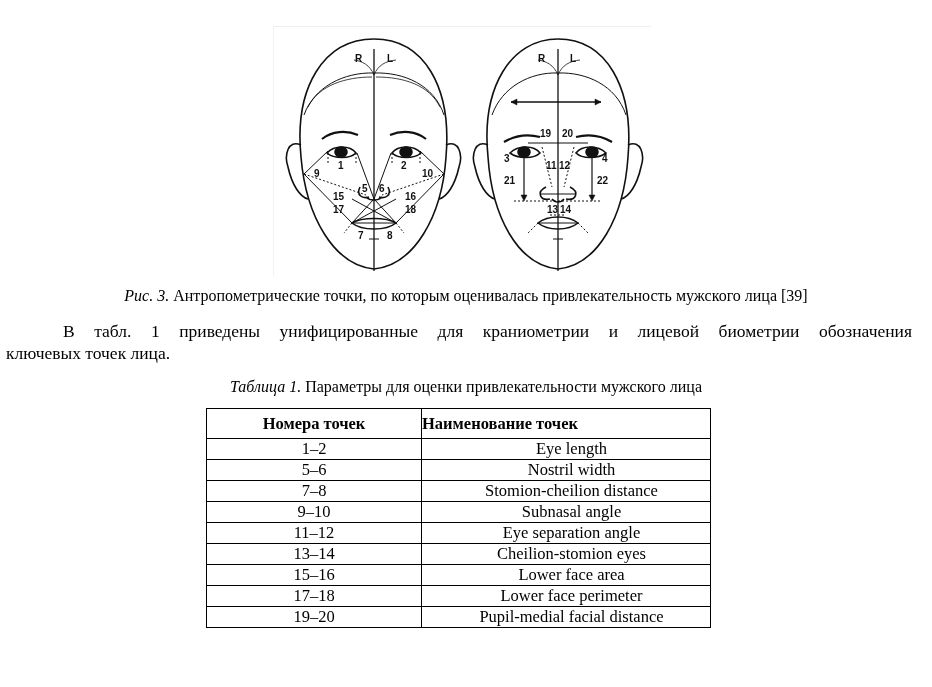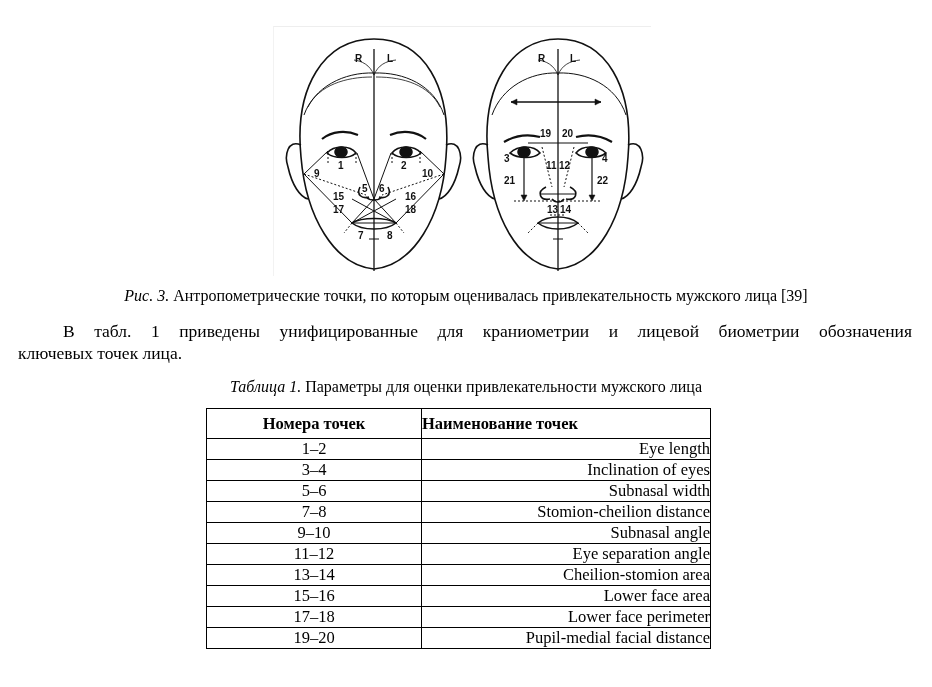--- a/index.html
+++ b/index.html
@@ -32,21 +32,21 @@
     position: absolute; left: 206px; top: 408px; width: 505px;
     border-collapse: collapse; font-size: 16.5px;
   }
   table.params th, table.params td {
     border: 1.5px solid #000; padding: 0; height: 20px; line-height: 20px;
   }
   table.params th {
     font-weight: bold; height: 29px; line-height: 29px; text-align: left;
   }
   table.params th.c1, table.params td.c1 { width: 214px; text-align: center; }
-  table.params td.c2 { text-align: right; padding-left: 11px; }
+  table.params td.c2 { text-align: center; padding-left: 11px; }
   .lbl { font-family: "Liberation Sans", sans-serif; font-weight: bold; font-size: 10px; fill: #111; }
 </style>
 </head>
 <body>
 
 <div class="figure">
   <svg width="377" height="249" viewBox="0 0 377 249">
 
     <g stroke="#111" fill="none" stroke-width="1.6">
 
@@ -176,61 +176,57 @@
   </svg>
 </div>
 
 <div class="caption">
   <i>Рис. 3.</i><span> Антропометрические точки, по которым оценивалась привлекательность мужского лица [39]</span>
 </div>
 
 <div class="para">
   <span class="line1">В табл. 1 приведены унифицированные для краниометрии и лицевой биометрии обозначения</span>
 </div>
-<div style="position:absolute;left:6px;top:342px;font-size:17.5px;line-height:22px;margin-left:12px;">ключевых точек лица.</div>
+<div style="position:absolute;left:6px;top:342px;font-size:17.5px;line-height:22px;">ключевых точек лица.</div>
 
 <div class="table-title">
   <i>Таблица 1.</i><span> Параметры для оценки привлекательности мужского лица</span>
 </div>
 
 <table class="params">
   <thead>
     <tr>
       <th class="c1">Номера точек</th>
       <th class="c2">Наименование точек</th>
     </tr>
   </thead>
   <tbody>
     <tr>
         <td class="c1">1–2</td>
         <td class="c2">Eye length</td>
       </tr>
     <tr>
-        <td class="c1">3–4</td>
-        <td class="c2">Inclination of eyes</td>
-      </tr>
-    <tr>
         <td class="c1">5–6</td>
-        <td class="c2">Subnasal width</td>
+        <td class="c2">Nostril width</td>
       </tr>
     <tr>
         <td class="c1">7–8</td>
         <td class="c2">Stomion-cheilion distance</td>
       </tr>
     <tr>
         <td class="c1">9–10</td>
         <td class="c2">Subnasal angle</td>
       </tr>
     <tr>
         <td class="c1">11–12</td>
         <td class="c2">Eye separation angle</td>
       </tr>
     <tr>
         <td class="c1">13–14</td>
-        <td class="c2">Cheilion-stomion area</td>
+        <td class="c2">Cheilion-stomion eyes</td>
       </tr>
     <tr>
         <td class="c1">15–16</td>
         <td class="c2">Lower face area</td>
       </tr>
     <tr>
         <td class="c1">17–18</td>
         <td class="c2">Lower face perimeter</td>
       </tr>
     <tr>

